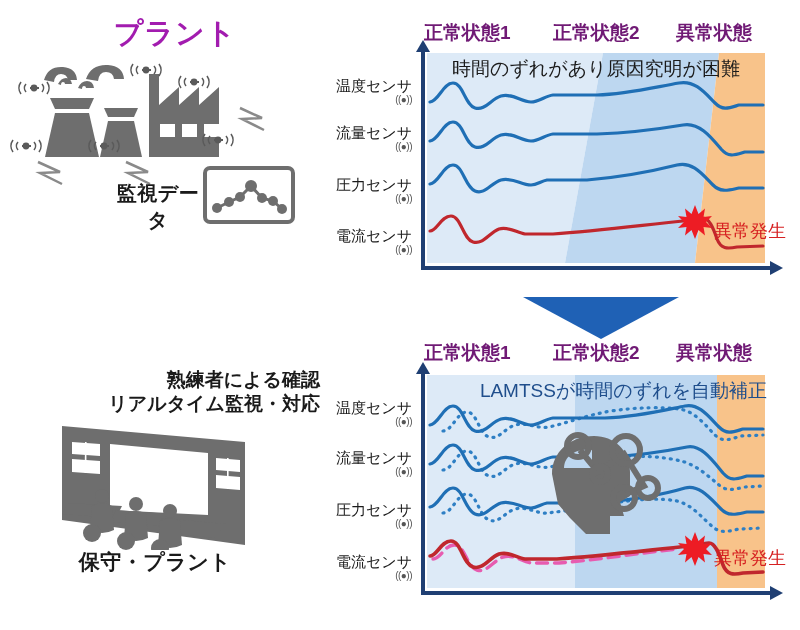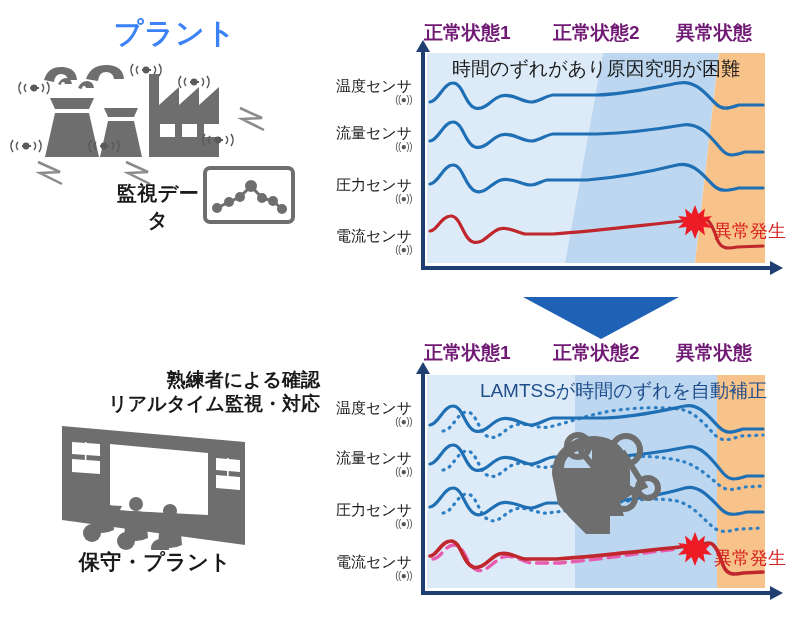--- a/index.html
+++ b/index.html
@@ -12,21 +12,21 @@
   }
   .root{position:relative;width:800px;height:630px;}
 
   
   .abs{position:absolute;}
 
   
   .plant-title{
     position:absolute;left:80px;top:14px;width:190px;
     text-align:center;
-    font-size:29px;font-weight:bold;color:#3b82f6;
+    font-size:29px;font-weight:bold;color:#a21caf;
     letter-spacing:1px;
   }
   .kanshi-label{
     position:absolute;left:108px;top:180px;width:100px;
     text-align:center;font-size:20px;font-weight:bold;color:#1a1a1a;
     letter-spacing:0.5px;
   }
   .ops-title{
     position:absolute;left:70px;top:368px;width:250px;
     text-align:right;font-size:19px;font-weight:bold;color:#1a1a1a;

